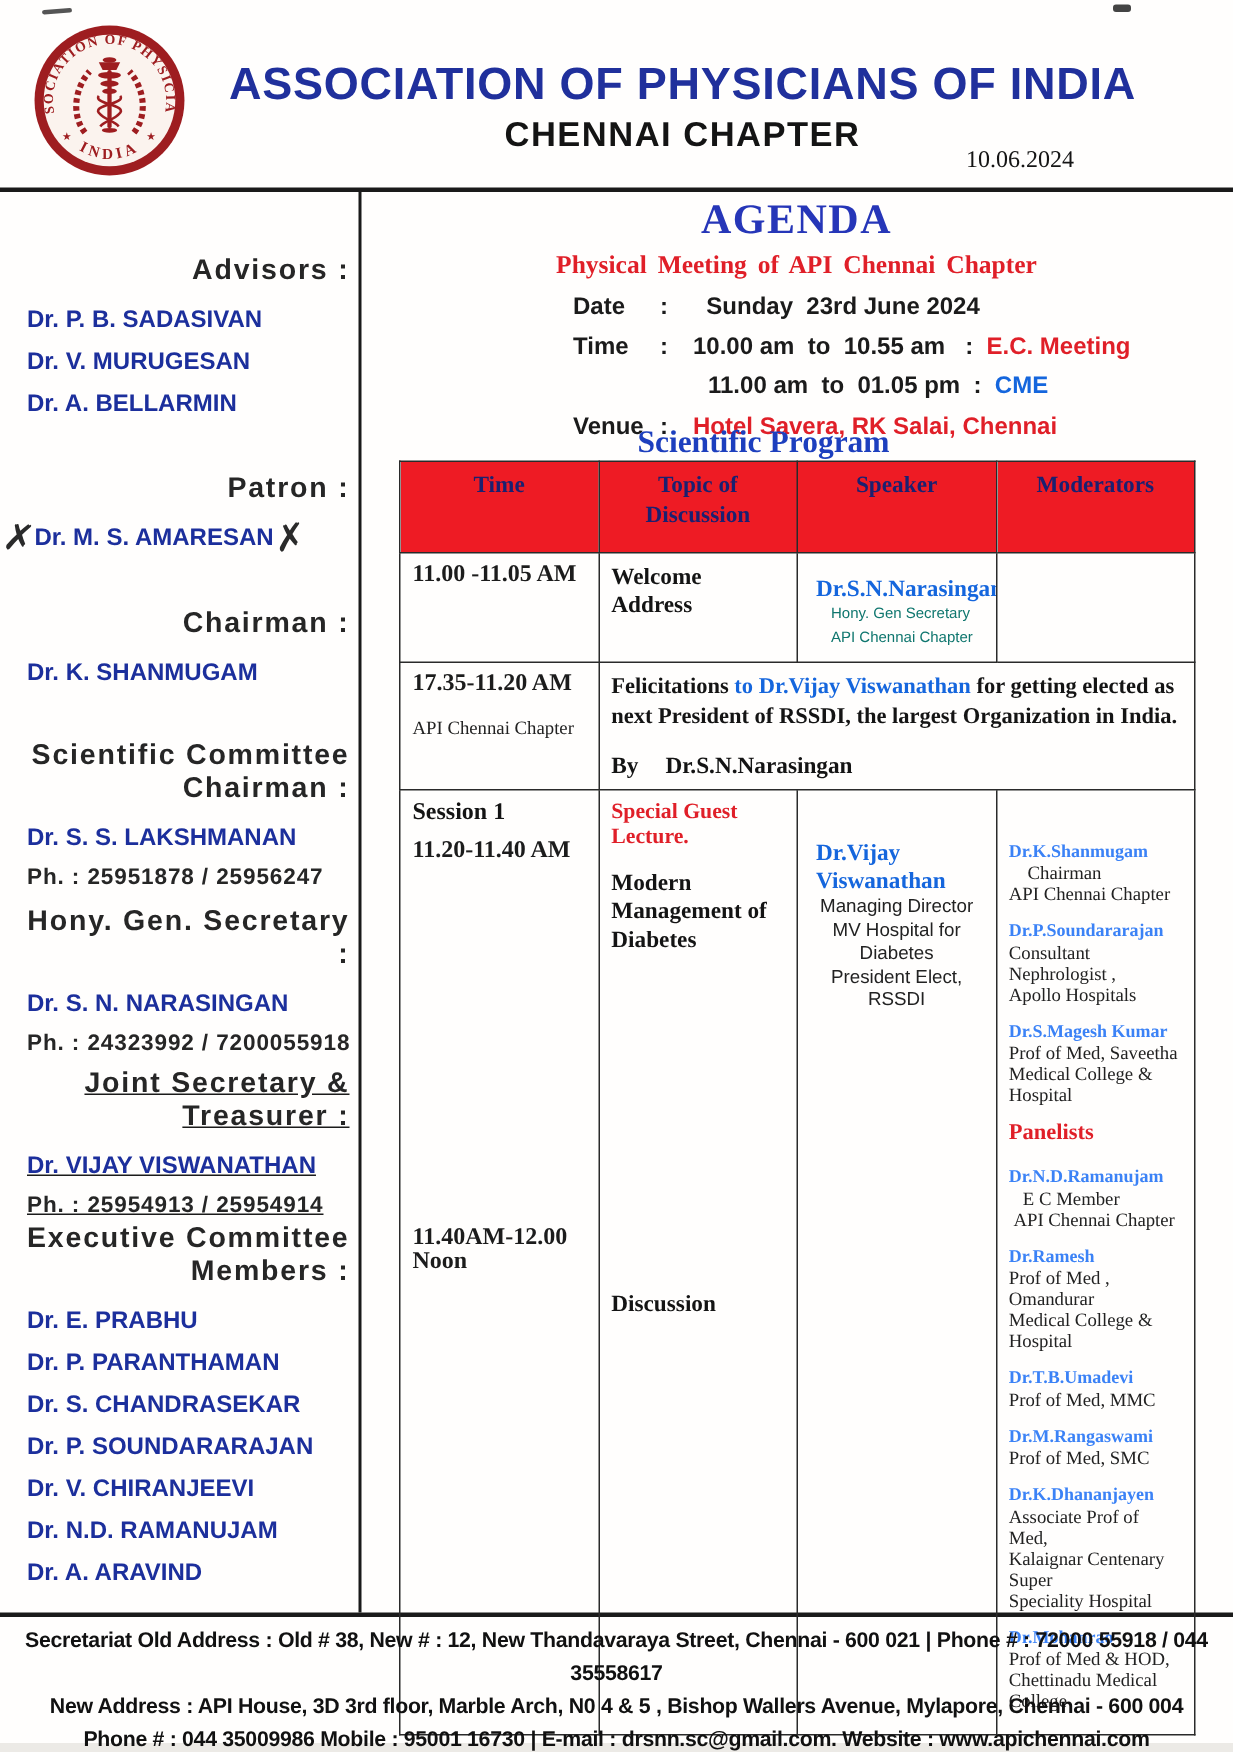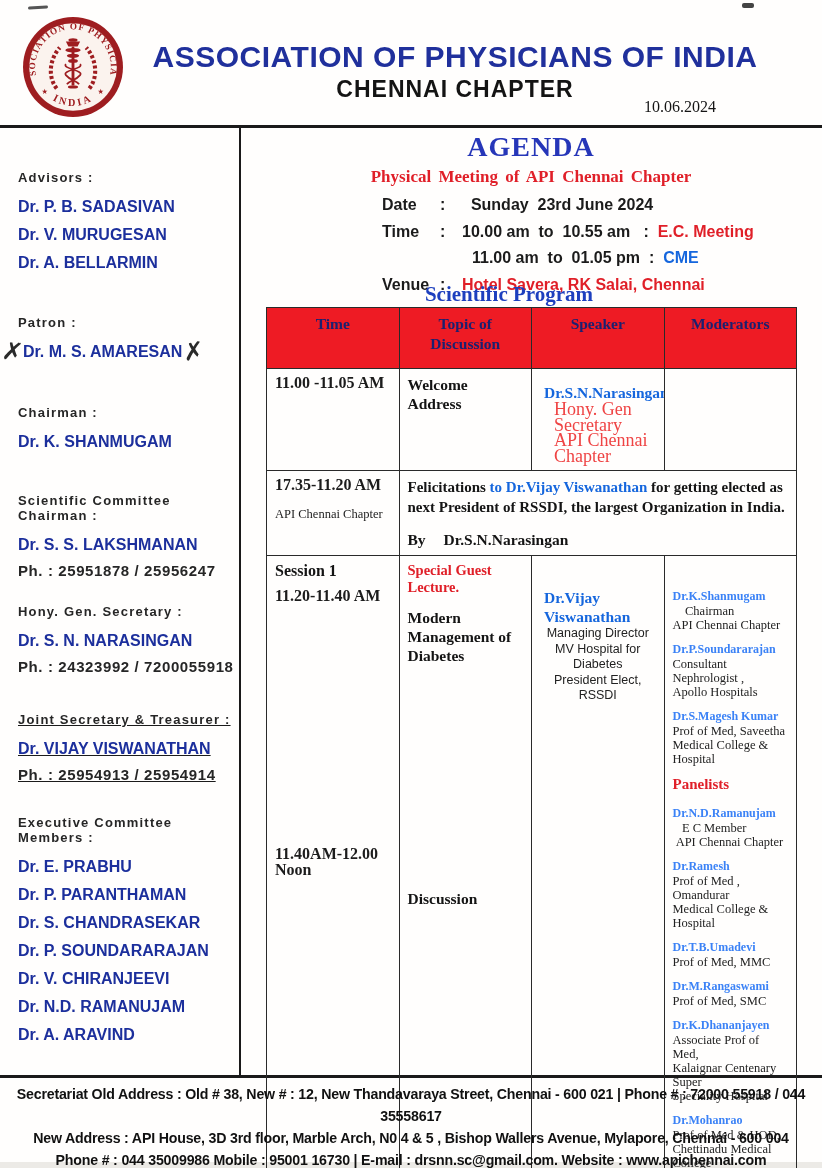--- a/index.html
+++ b/index.html
@@ -15,21 +15,21 @@
   .hdr-date{position:absolute;left:620px;top:98px;width:120px;text-align:center;
             font-family:"Liberation Serif",serif;font-weight:normal;font-size:16px;color:#151515;}
   .rule-top{position:absolute;left:0;top:125px;width:822px;height:3px;background:#1a1a1a;}
   .rule-bottom{position:absolute;left:0;top:1075px;width:822px;height:3px;background:#1a1a1a;}
   .v-divider{position:absolute;left:239px;top:127px;width:2px;height:948px;background:#1a1a1a;}
   .scan-mark1{position:absolute;left:28px;top:6px;width:20px;height:3px;background:#555;transform:rotate(-4deg);border-radius:2px;}
   .scan-mark2{position:absolute;left:742px;top:3px;width:12px;height:5px;background:#444;border-radius:2px;}
   .scan-edge{position:absolute;left:0;top:1162px;width:822px;height:6px;background:#eceae6;}
   
   .sec{position:absolute;left:18px;width:215px;}
-  .sec .lbl{font-weight:bold;font-size:13px;letter-spacing:1.2px;color:#262626;margin:0 0 8px 0;}
+  .sec .lbl{font-weight:bold;font-size:19px;letter-spacing:1.2px;color:#262626;margin:0 0 8px 0;text-align:right;}
   .sec .nm{font-weight:bold;font-size:16px;color:#1c2f9c;line-height:28px;margin:0;white-space:nowrap;}
   .sec .ph{font-weight:bold;font-size:15px;letter-spacing:.6px;color:#262626;line-height:24px;margin:0;white-space:nowrap;}
   .s0{top:170px;} .s1{top:315px;} .s2{top:405px;} .s3{top:493px;}
   .s4{top:604px;} .s5{top:712px;text-decoration:underline;} .s6{top:815px;}
   .patron-row{display:flex;align-items:center;}
   .xmark{font-size:25px;color:#2a2a2a;line-height:26px;font-family:"DejaVu Sans",sans-serif;}
   .xmark.left{margin-left:-16px;margin-right:0px;transform:rotate(8deg);}
   .xmark.right{margin-left:1px;transform:rotate(-6deg);}
   
   .main-title{position:absolute;left:240px;top:131px;width:582px;text-align:center;
@@ -50,21 +50,21 @@
   
   table.prog{position:absolute;left:266px;top:307px;border-collapse:collapse;table-layout:fixed;
              width:531px;font-family:"Liberation Serif",serif;}
   table.prog td,table.prog th{border:1.5px solid #2a2a2a;vertical-align:top;padding:6px 8px;overflow:hidden;}
   th.hdr{background:#ee1b24;color:#1b2070;font-weight:bold;font-size:15.5px;line-height:1.3;
          text-align:center;vertical-align:middle;height:48px;padding:2px 4px;}
   .t-time{font-weight:bold;font-size:16px;line-height:16px;color:#1c1c1c;}
   .t-sub{font-size:12.5px;line-height:15px;margin-top:14px;color:#222;}
   .topic-b{font-weight:bold;font-size:15.5px;line-height:19px;color:#141414;}
   .sp-name{font-weight:bold;font-size:15.5px;color:#1566dd;line-height:19px;padding-left:4px;}
-  .sp-sub{font-family:Liberation Serif, serif;font-size:18px;line-height:15.5px;color:#ef4444;padding-left:14px;}
+  .sp-sub{font-family:Liberation Sans, sans-serif;font-size:10px;line-height:15.5px;color:#0f766e;padding-left:14px;}
   .sp-sub-c{font-family:"Liberation Sans",sans-serif;font-size:12.5px;line-height:15.5px;color:#222;text-align:center;}
   .felic{font-weight:bold;font-size:15px;line-height:20px;color:#141414;}
   .byline{font-weight:bold;font-size:15.5px;color:#141414;margin-top:14px;}
   .byline .by{margin-right:18px;}
   .session{font-weight:bold;font-size:16px;color:#141414;}
   .sgl{font-weight:bold;font-size:14.5px;color:#e01f28;}
   .mt8{margin-top:8px;} .mt12{margin-top:12px;} .mt26{margin-top:26px;}
   .mtbig-time{margin-top:242px;} .mtbig-topic{margin-top:224px;}
   .mod-entry{margin-bottom:9px;}
   .mod-name{font-weight:bold;font-size:12px;line-height:16px;color:#3b82f6;white-space:nowrap;}

